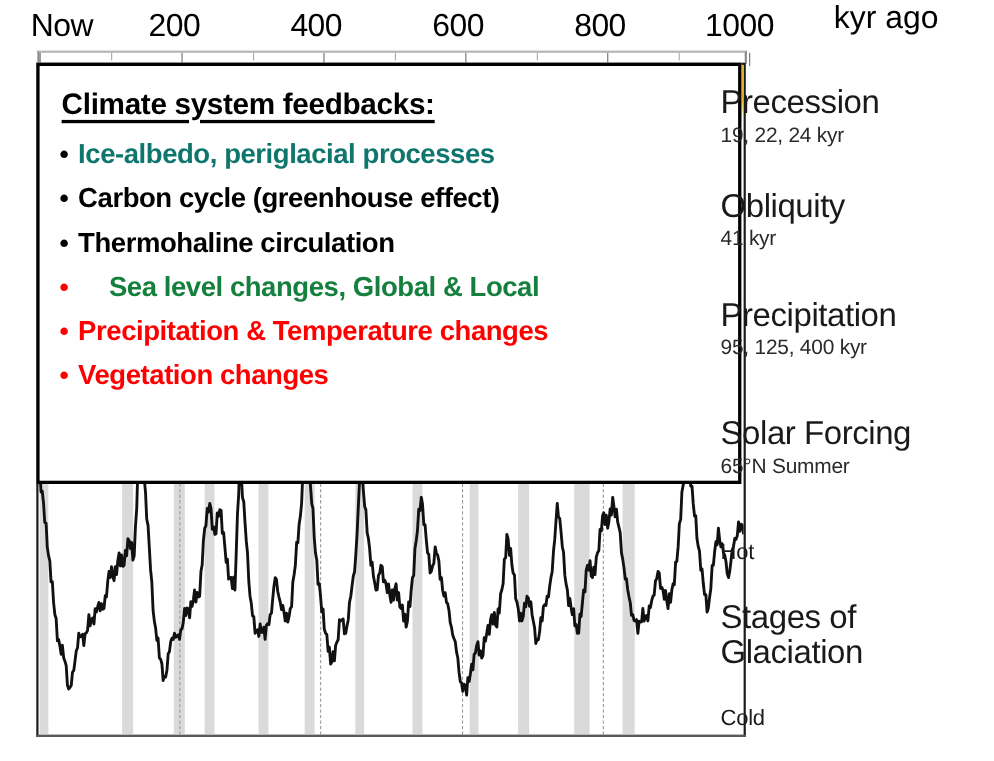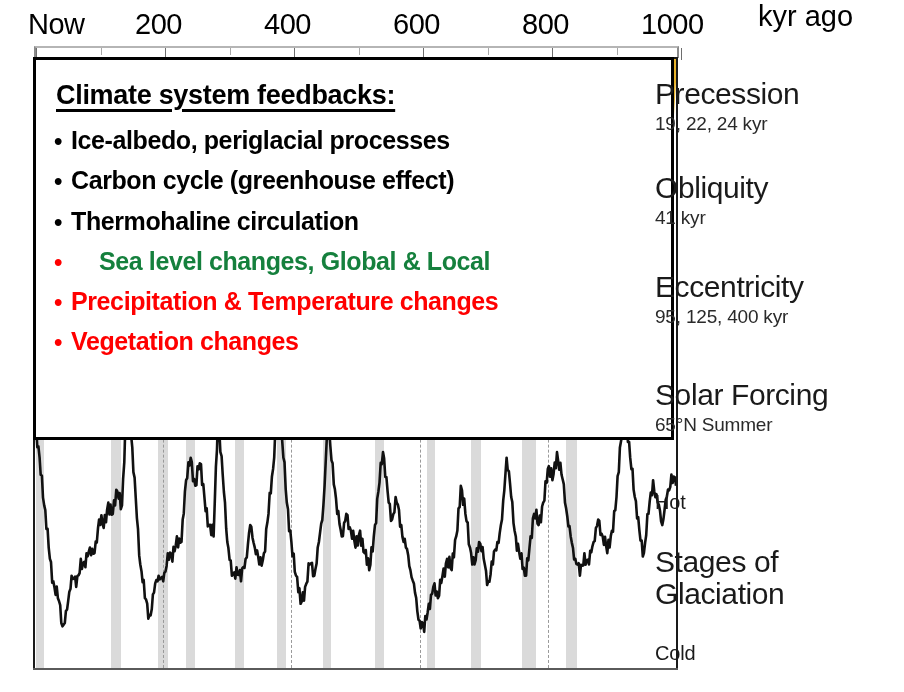--- a/index.html
+++ b/index.html
@@ -183,21 +183,21 @@
         </svg>
       </div>
   </div>
   <div id="chart-baseline"></div>
 
   <div id="feedback-box">
     <div id="fb-title">Climate system feedbacks:</div>
     <div id="fb-list">
         <div class="fb-item">
           <span class="fb-bullet" style="color: rgb(0, 0, 0);">•</span>
-          <span style="color: #000000;">Ice-albedo, periglacial processes</span>
+          <span style="color: #0f766e;">Ice-albedo, periglacial processes</span>
         </div>
         <div class="fb-item">
           <span class="fb-bullet" style="color: rgb(0, 0, 0);">•</span>
           <span style="color: rgb(0, 0, 0);">Carbon cycle (greenhouse effect)</span>
         </div>
         <div class="fb-item">
           <span class="fb-bullet" style="color: rgb(0, 0, 0);">•</span>
           <span style="color: rgb(0, 0, 0);">Thermohaline circulation</span>
         </div>
         <div class="fb-item fb-red">
@@ -218,21 +218,21 @@
   <div id="right-col">
       <div class="rlabel" style="top: 22px;">
         <div class="rl-main">Precession</div>
         <div class="rl-sub">19, 22, 24 kyr</div>
       </div>
       <div class="rlabel" style="top: 116px;">
         <div class="rl-main">Obliquity</div>
         <div class="rl-sub">41 kyr</div>
       </div>
       <div class="rlabel" style="top: 215px;">
-        <div class="rl-main">Eccentricity</div>
+        <div class="rl-main">Precipitation</div>
         <div class="rl-sub">95, 125, 400 kyr</div>
       </div>
       <div class="rlabel" style="top: 323px;">
         <div class="rl-main">Solar Forcing</div>
         <div class="rl-sub">65°N Summer</div>
       </div>
       <div class="rlabel" style="top: 434px;">
         <div class="rl-small">Hot</div>
       </div>
       <div class="rlabel" style="top: 490px;">

